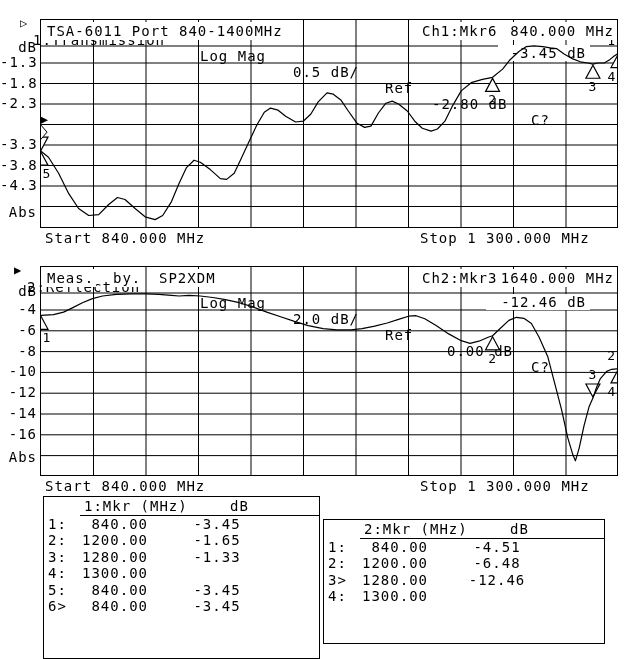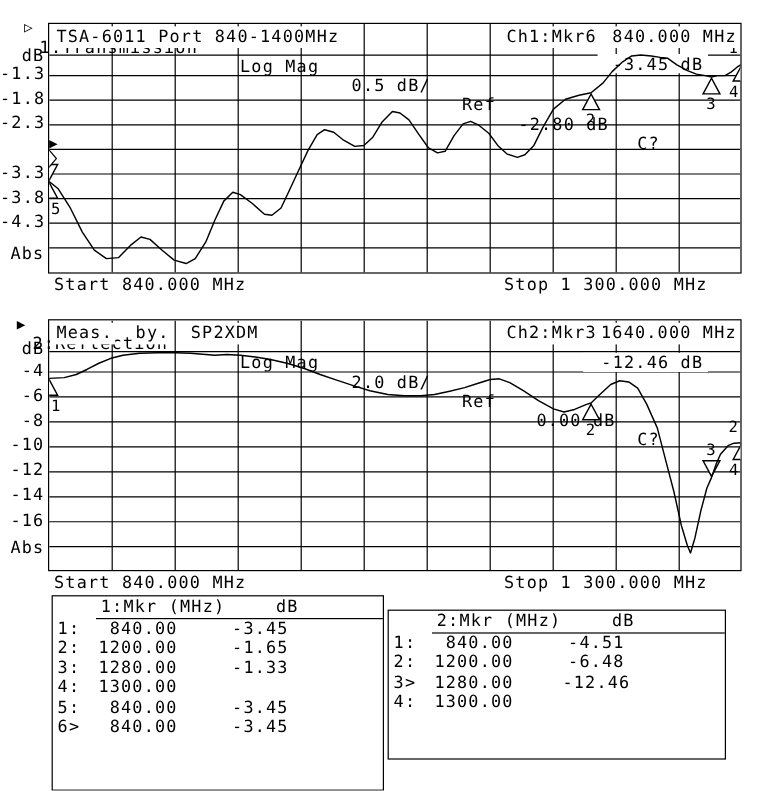--- a/index.html
+++ b/index.html
@@ -163,21 +163,21 @@
           <span class="mf">840.00</span>
           <span class="mv">-3.45</span>
         </div>
         <div class="mrow">
           <span class="mn">6&gt;</span>
           <span class="mf">840.00</span>
           <span class="mv">-3.45</span>
         </div>
       </div>
   </div>
-  <div class="box" id="table2" style="left:323px;top:508px;width:282px;height:125px;">
+  <div class="box" id="table2" style="left:323px;top:519px;width:282px;height:125px;">
     <div class="thead">
       <span style="left:4px;">2:Mkr (MHz)</span>
       <span style="left:150px;">dB</span>
     </div>
     <div class="tbody">
         <div class="mrow">
           <span class="mn">1:</span>
           <span class="mf">840.00</span>
           <span class="mv">-4.51</span>
         </div>

